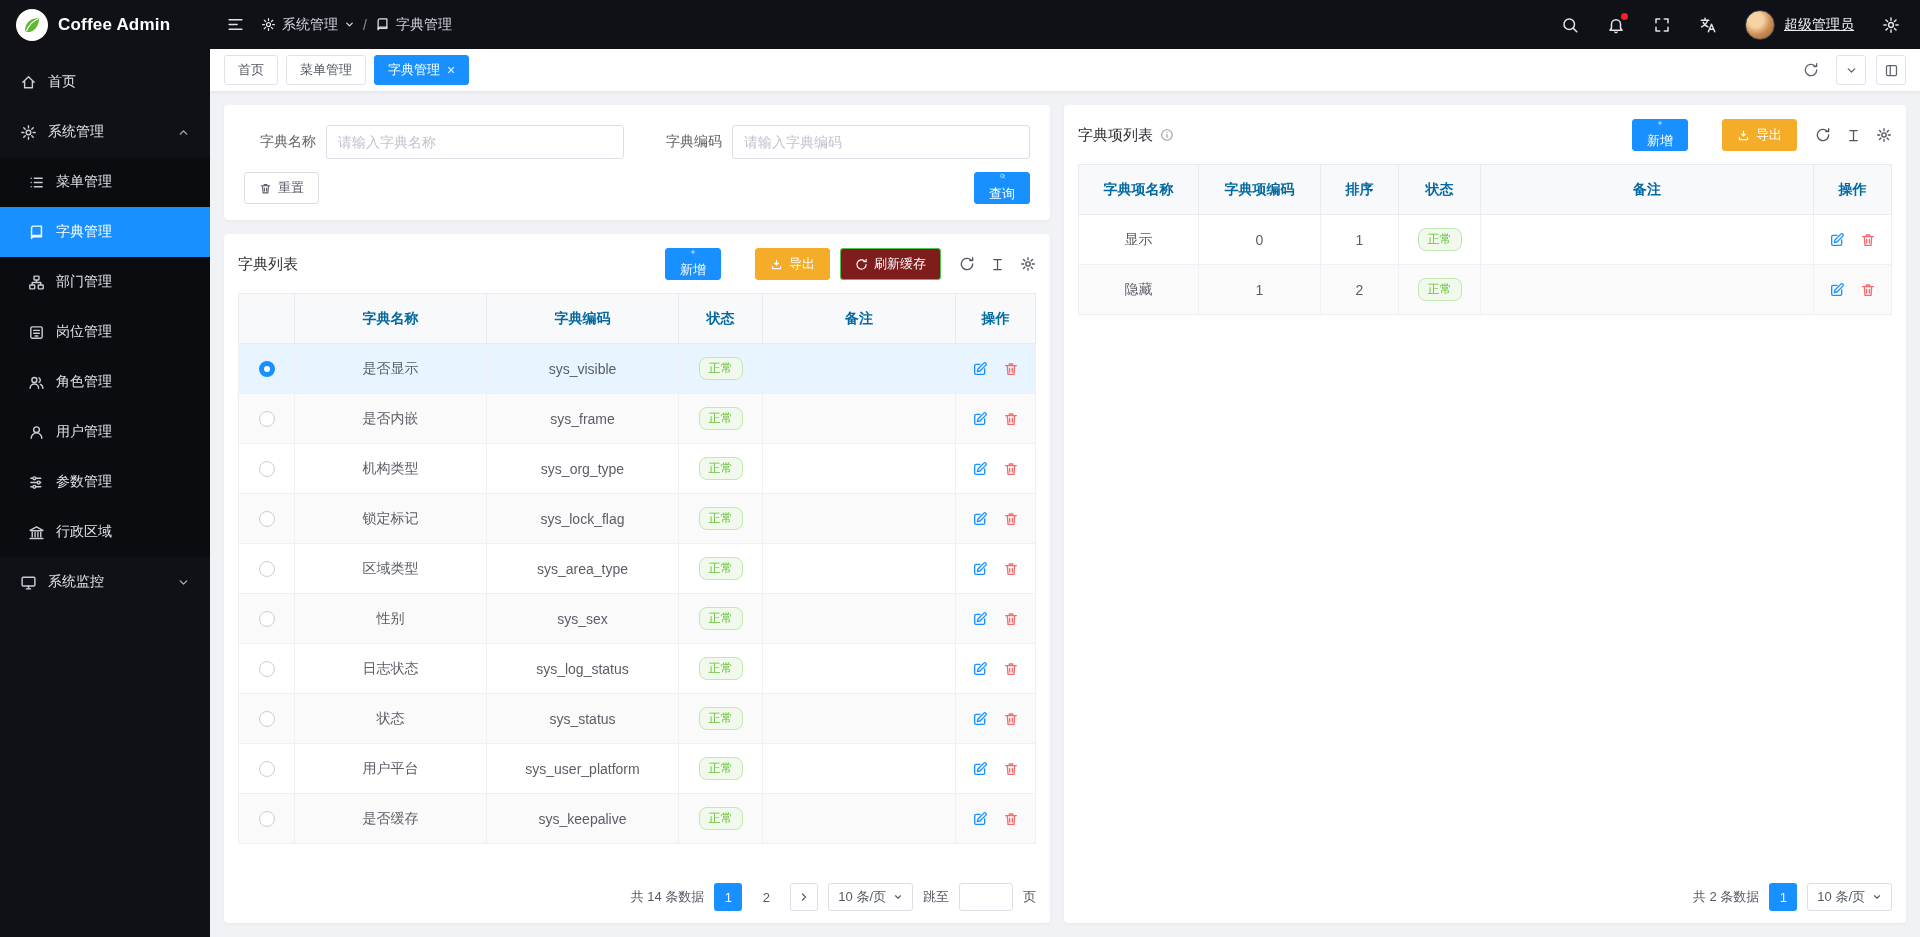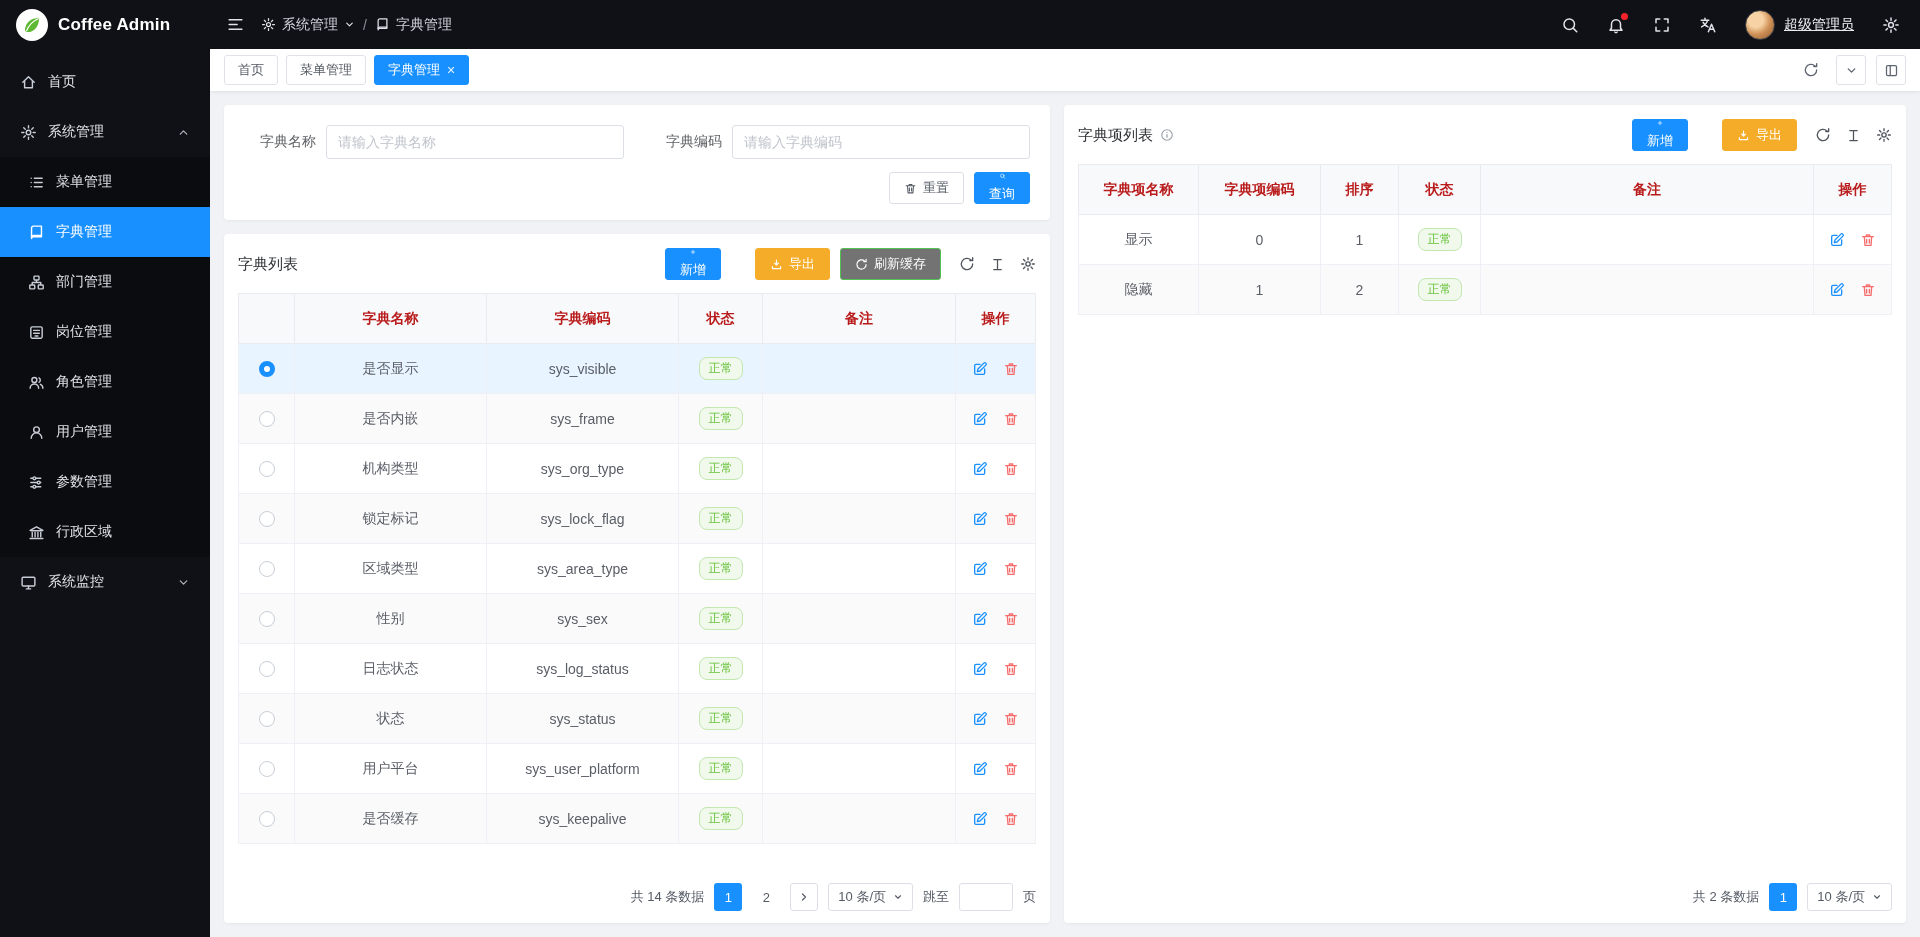--- a/index.html
+++ b/index.html
@@ -53,41 +53,41 @@
   .left-col { width:826px; flex-shrink:0; display:flex; flex-direction:column; gap:14px; min-height:0; }
   .right-col { flex:1; min-width:0; display:flex; min-height:0;justify-content:center; }
 
   
   .search-card { padding:20px 20px 16px; }
   .search-row { display:flex; gap:26px; }
   .field { flex:1; display:flex; align-items:center; gap:10px; }
   .field label { width:72px; text-align:right; color:#606266; white-space:nowrap; flex-shrink:0; }
   .field input { flex:1; min-width:0; height:34px; border:1px solid #dcdfe6; border-radius:3px; padding:0 11px; font-size:14px; color:#333; outline:none; font-family:inherit; }
   .field input::placeholder { color:#c0c4cc; }
-  .search-actions { display:flex; justify-content:flex-end; gap:10px; margin-top:13px; }
+  .search-actions { display:flex; justify-content:space-between; gap:10px; margin-top:13px; }
 
   
   .btn { height:32px; padding:0 14px; border-radius:3px; border:1px solid #dcdfe6; background:#fff; color:#555a64; font-size:13px; display:inline-flex; align-items:center; gap:6px; cursor:pointer; font-family:inherit; white-space:nowrap; }
   .btn-primary { background:#1890ff; border-color:#1890ff; color:#fff;flex-direction:column; }
   .btn-warning { background:#f5ad29; border-color:#f5ad29; color:#fff;margin-left:24px; }
-  .btn-success { background:#737373; border-color:#53c053; color:#fff; }
+  .btn-success { background:#7f1d1d; border-color:#53c053; color:#fff; }
 
   
   .list-card { flex:1; min-height:0; display:flex; flex-direction:column; padding:14px 14px 12px; }
   .card-head { display:flex; align-items:center; gap:10px; margin-bottom:13px; flex-shrink:0; }
   .card-title { font-size:15px; color:#2d2f33; display:flex; align-items:center; gap:7px; }
   .card-title .info { color:#9aa0a9; display:flex; }
   .head-right { margin-left:auto; display:flex; align-items:center; gap:10px; }
   .tool-icons { display:flex; align-items:center; gap:15px; margin-left:8px; }
   .tool { color:#4f545d; cursor:pointer; display:flex; }
 
   
   table { width:100%; border-collapse:collapse; table-layout:fixed; font-size:14px; color:#5a5e66; }
   th,td { border:1px solid #eef0f5; text-align:center; height:50px; padding:0 8px; overflow:hidden; white-space:nowrap; }
-  thead th { background:#f8f9fb; color:#b91c1c; font-weight:bold; border-color:#e9ebf0; }
+  thead th { background:#f8f9fb; color:#0369a1; font-weight:bold; border-color:#e9ebf0; }
   tbody tr { background:#fff; cursor:default; }
   tbody tr:nth-child(even) { background:#fafafa; }
   tbody tr[data-state="selected"] { background:#e8f4ff; }
   .tag-ok { display:inline-block; padding:2px 9px; font-size:12px; line-height:17px; color:#67c23a; background:#f0f9eb; border:1px solid #c2e7b0; border-radius:8px; }
   .radio { width:16px; height:16px; border:1px solid #c9ced6; border-radius:50%; display:inline-block; background:#fff; vertical-align:middle; cursor:pointer; }
   tr[data-state="selected"] .radio { border:5px solid #1890ff; }
   .acts { display:flex; align-items:center; justify-content:center; gap:15px; }
   .act { display:flex; cursor:pointer; }
   .act.edit { color:#1890ff; }
   .act.del { color:#f56c6c; }

